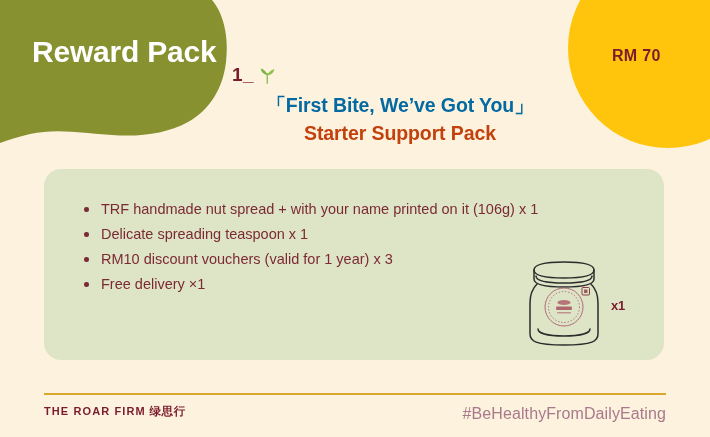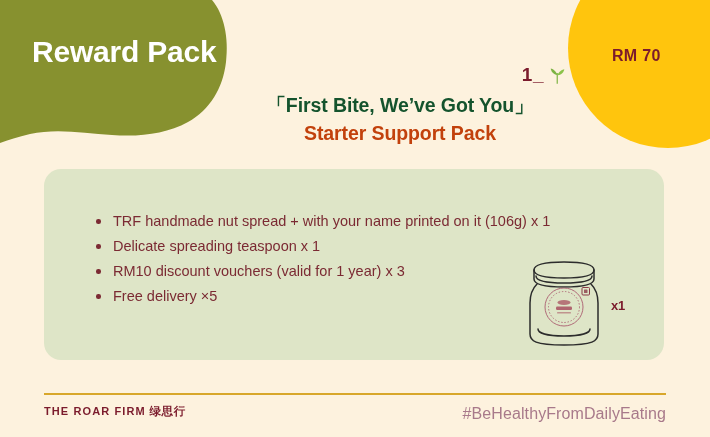--- a/index.html
+++ b/index.html
@@ -87,41 +87,41 @@
   #headline-group {
     position: absolute;
     left: 232px;
     top: 62px;
     width: 336px;
     text-align: center;
   }
   #headline-index-row {
     display: flex;
     align-items: center;
-    justify-content: flex-end;
+    justify-content: flex-start;
     gap: 2px;
     height: 26px;
   }
   #headline-index {
     font-size: 19px;
     font-weight: 700;
     color: #7b1b2c;
     letter-spacing: 0.5px;
   }
   #seedling-icon {
     display: inline-block;
     width: 22px;
     height: 22px;
     line-height: 0;
   }
   #headline-main {
     margin-top: 3px;
     font-size: 19.5px;
     font-weight: 700;
-    color: #14532d;
+    color: #0369a1;
     letter-spacing: -0.1px;
     line-height: 28px;
     white-space: nowrap;
   }
   #headline-sub {
     font-size: 19.5px;
     font-weight: 700;
     color: #c2410c;
     letter-spacing: -0.1px;
     line-height: 28px;
@@ -135,21 +135,21 @@
     top: 169px;
     width: 620px;
     height: 191px;
     background: #dee5c7;
     border-radius: 17px;
   }
   #contents-list {
     position: absolute;
     left: 36px;
     top: 28px;
-    margin: 12px;
+    margin: 0;
     padding: 0;
     list-style: none;
   }
   #contents-list li {
     position: relative;
     padding-left: 21px;
     font-size: 14.5px;
     color: #7b2a33;
     line-height: 24.5px;
     margin-bottom: 0.5px;
@@ -249,21 +249,21 @@
     </div>
     <div id="headline-main">「First Bite, We’ve Got You」</div>
     <div id="headline-sub">Starter Support Pack</div>
   </div>
 
   <div id="contents-panel">
     <ul id="contents-list">
       <li>TRF handmade nut spread + with your name printed on it (106g) x 1</li>
       <li>Delicate spreading teaspoon x 1</li>
       <li>RM10 discount vouchers (valid for 1 year) x 3</li>
-      <li>Free delivery ×5</li>
+      <li>Free delivery ×1</li>
     </ul>
   </div>
 
   <div id="jar-illustration">
     <svg width="86" height="92" viewBox="0 0 86 92" xmlns="http://www.w3.org/2000/svg">
       <g fill="none" stroke="#2c2c2c" stroke-width="1.5" stroke-linecap="round" stroke-linejoin="round">
 
         <path d="M13 13 C13 8 22 5 43 5 C64 5 73 8 73 13 L73 22 C73 27 64 30 43 30 C22 30 13 27 13 22 Z"></path>
         <path d="M13 13 C13 18 22 21 43 21 C64 21 73 18 73 13"></path>
         <path d="M15 19 C15 23 23 26 43 26 C63 26 71 23 71 19"></path>

